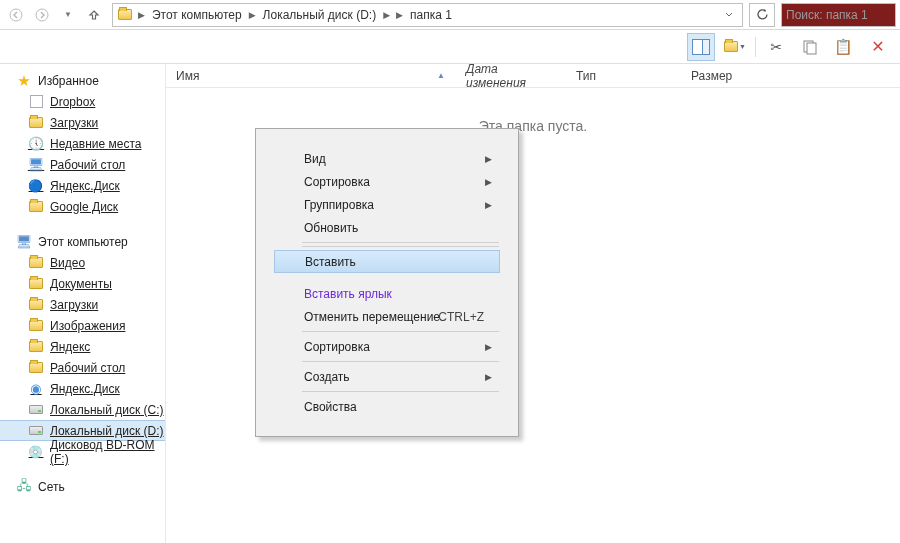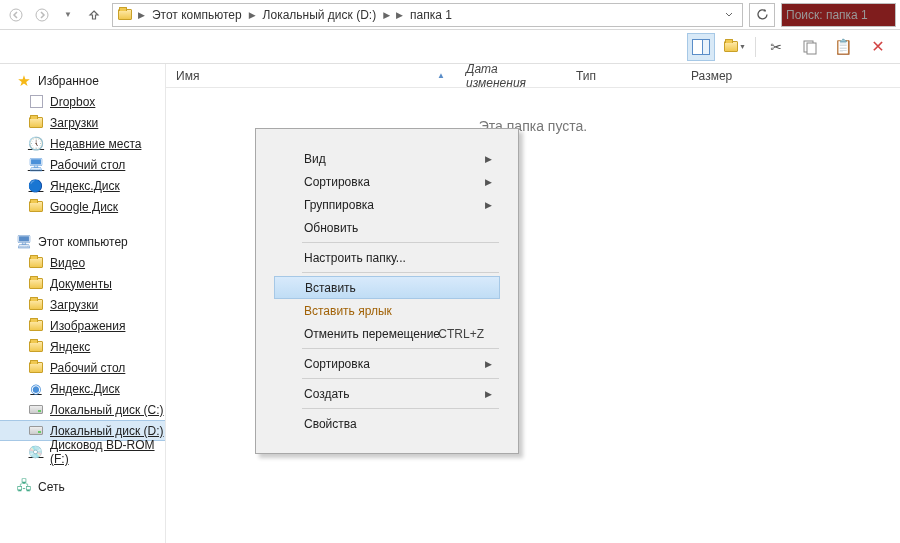--- a/index.html
+++ b/index.html
@@ -37,21 +37,21 @@
 .col-h.name { flex: 0 0 290px; }
 .col-h.date { flex: 0 0 110px; font-style: italic; }
 .col-h.type { flex: 0 0 115px; }
 .col-h.size { flex: 0 0 80px; }
 .sort-arrow { color: #5a8dc8; font-size: 8px; margin-left: auto; }
 .empty-msg { text-align: center; color: #777; padding-top: 30px; font-size: 14px; }
 
 .context-menu { position: absolute; top: 128px; left: 255px; width: 264px; background: #f0f0f0; border: 1px solid #a8a8a8; box-shadow: 4px 4px 4px rgba(0,0,0,0.2); padding: 18px; }
 .cm-item { height: 23px; display: flex; align-items: center; padding: 0 30px 0 30px; color: #222; cursor: default; position: relative; }
 .cm-item.highlighted { background: linear-gradient(#d8eafb, #c0ddf5); border: 1px solid #a6c8e6; }
-.cm-item.disabled { color: #a16207; }
+.cm-item.disabled { color: #6d28d9; margin-top: 9px; }
 .cm-sub { position: absolute; right: 8px; color: #555; font-size: 9px; }
 .cm-shortcut { position: absolute; right: 16px; color: #444; text-align:right; }
 .cm-sep { height: 1px; background: #d0d0d0; margin: 3px 1px 3px 28px; }
 
 
 .i-folder { width:14px; height:11px; background: linear-gradient(#ffe9a8, #f0c850); border:1px solid #c9a028; border-radius:1px; position:relative; }
 .i-folder::before { content:""; position:absolute; top:-3px; left:0; width:6px; height:3px; background:#f0c850; border:1px solid #c9a028; border-bottom:none; border-radius:1px 1px 0 0; }
 .i-star { color:#f6b817; font-size:15px; }
 .i-drive { width:14px; height:9px; background:linear-gradient(#eee,#ccc); border:1px solid #999; border-radius:1px; position:relative; }
 .i-drive::after { content:""; position:absolute; right:1px; bottom:1px; width:3px; height:2px; background:#6c6; }
@@ -290,23 +290,20 @@
       <span class="cm-sub">▶</span>
     </div>
   <div class="cm-item">
       <span>Группировка</span>
       <span class="cm-sub">▶</span>
     </div>
   <div class="cm-item">
       <span>Обновить</span>
     </div>
   <div class="cm-sep"></div>
-  <div class="cm-item">
-      <span>Настроить папку...</span>
-    </div>
   <div class="cm-sep"></div>
   <div class="cm-item highlighted">
       <span>Вставить</span>
     </div>
   <div class="cm-item disabled">
       <span>Вставить ярлык</span>
     </div>
   <div class="cm-item">
       <span>Отменить перемещение</span>
       <span class="cm-shortcut">CTRL+Z</span>

